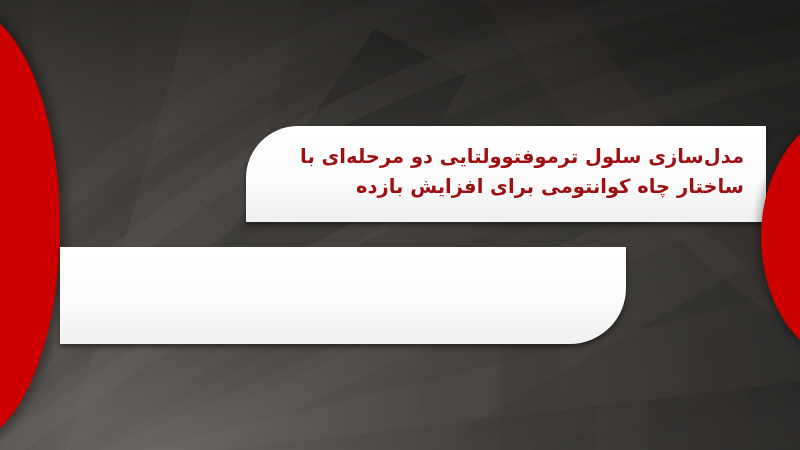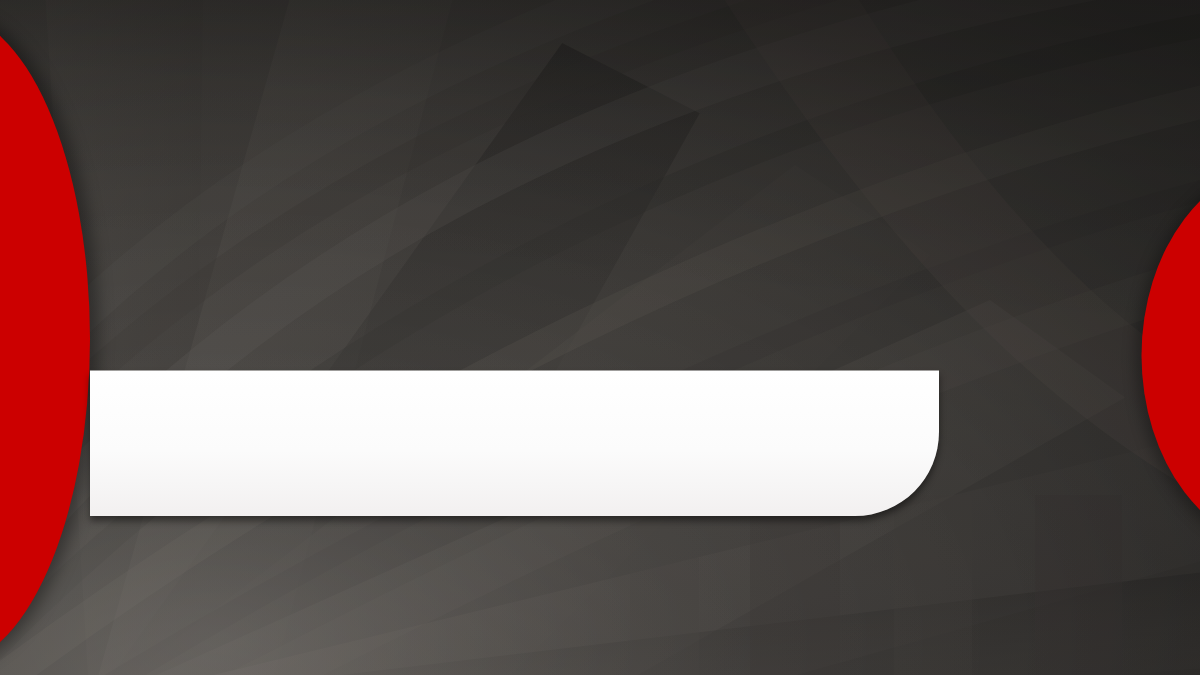--- a/index.html
+++ b/index.html
@@ -179,20 +179,23 @@
     </g>
 
     <rect x="0" y="0" width="800" height="450" fill="url(#gCore)"></rect>
   </svg>
 
   <div class="bg-topdark"></div>
   <div class="bg-vignette"></div>
 
   <div class="red-ellipse red-left"></div>
 
+  <div class="panel title-panel">
+    <div class="title-text">مدل‌سازی سلول ترموفتوولتایی دو مرحله‌ای با ساختار چاه کوانتومی برای افزایش بازده</div>
+  </div>
 
   <div class="panel subtitle-panel">
     <div class="subtitle-text"></div>
   </div>
 
   <div class="red-ellipse red-right"></div>
 
 </div>
 
 </body></html>

